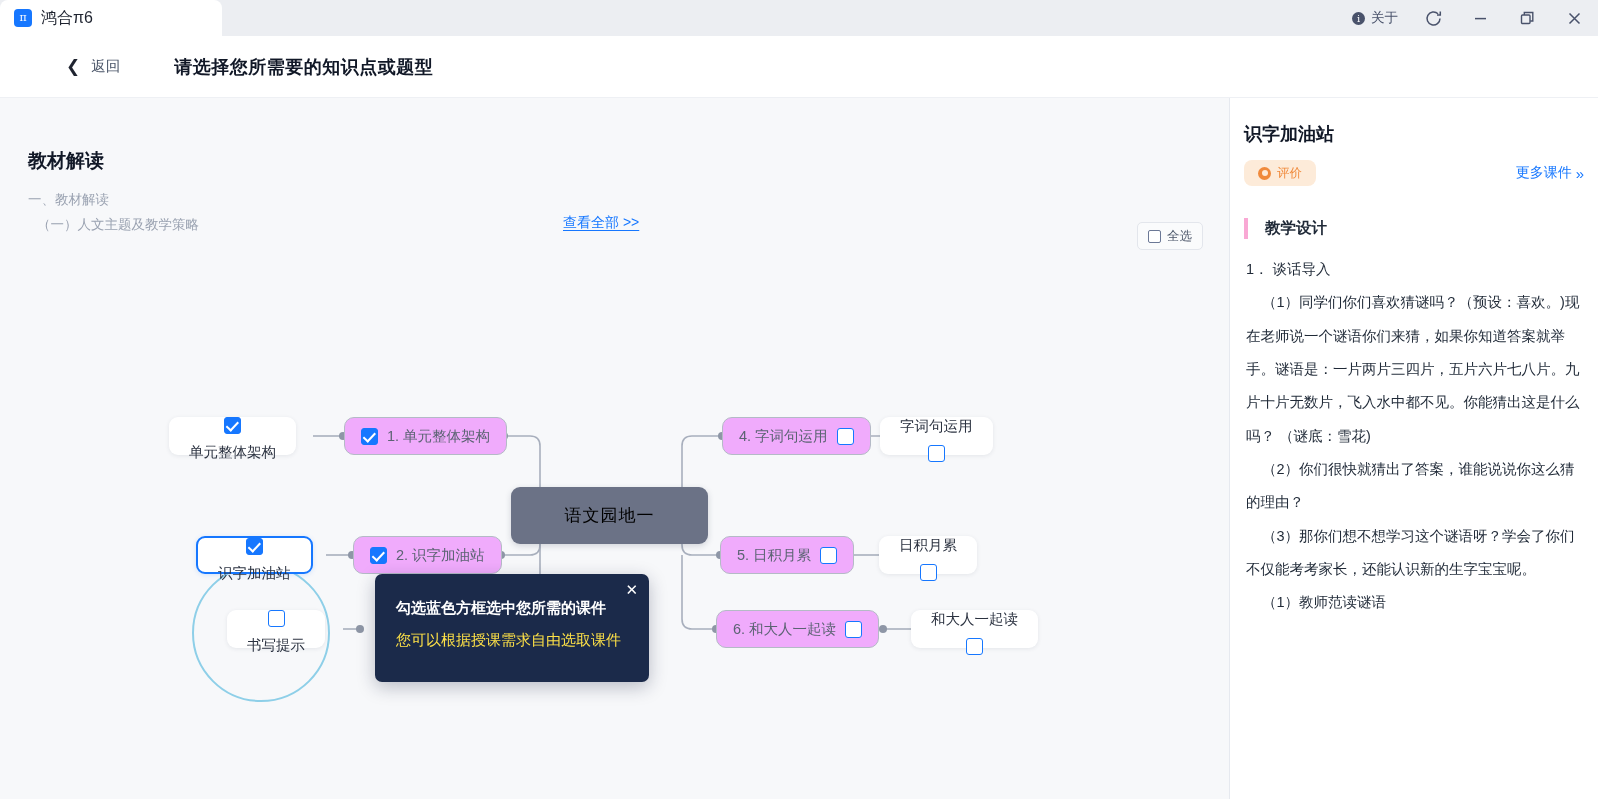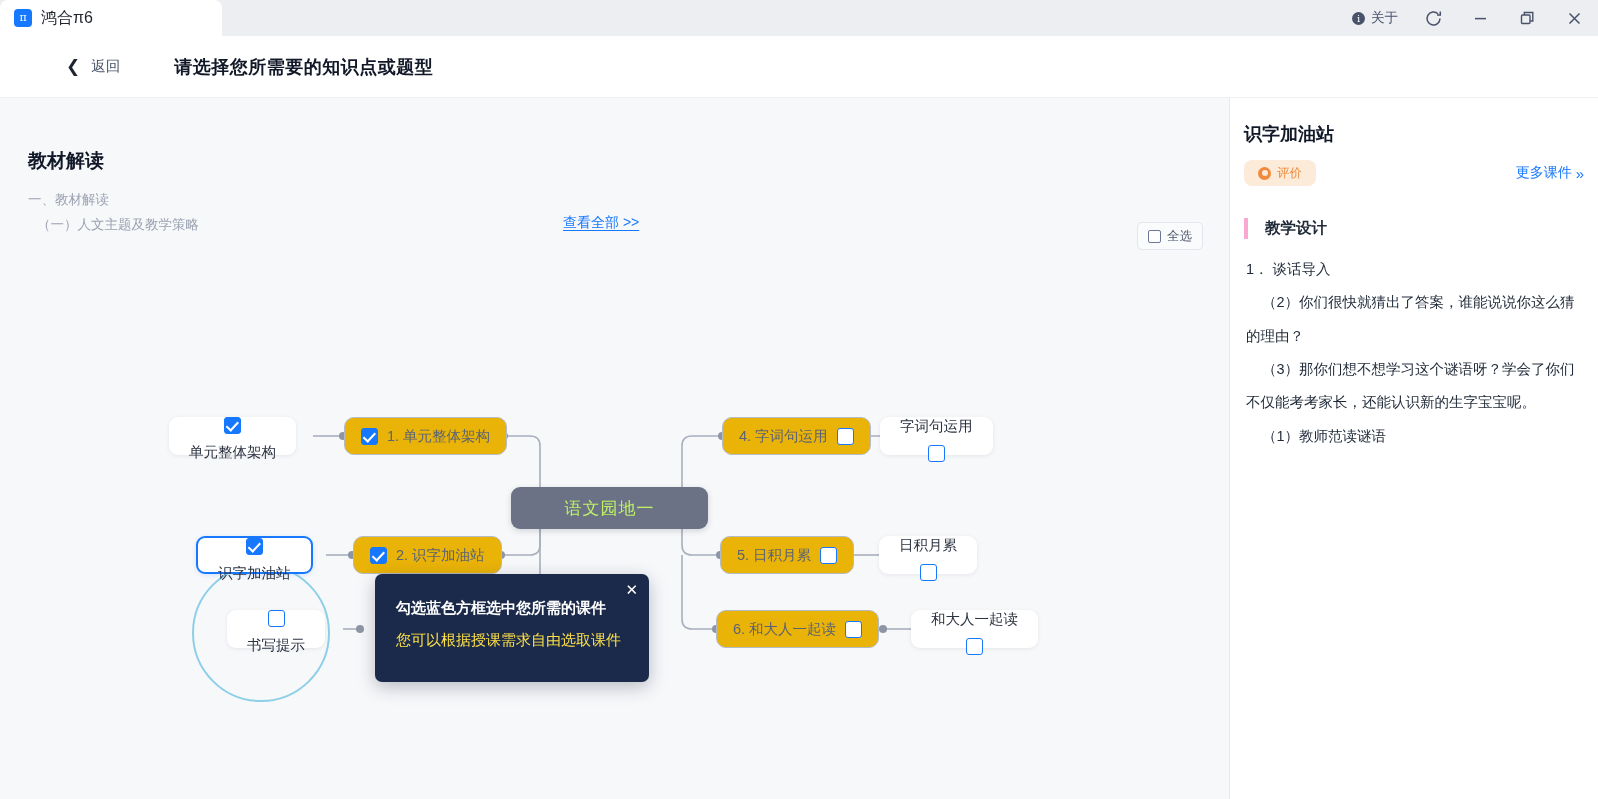--- a/index.html
+++ b/index.html
@@ -113,21 +113,21 @@
     font-size: 14.5px;
     white-space: nowrap;
     cursor: pointer;
   }
   .node.leaf {
     background: #ffffff; padding: 0 20px; height: 38px;
     box-shadow: 0 1px 4px rgba(30,40,70,.09);
     flex-direction: column;
   }
   .node.mid {
-    background: #eab308; padding: 0 16px; height: 38px;
+    background: #f0abfc; padding: 0 16px; height: 38px;
     border: 1.4px solid #b4bac6; border-radius: 10px;
     color: #5b6373;
   }
   .node.mid .txt { color: #5b6373; }
   .node.leaf .txt { color: #2b3240; }
   .node.selected {
     border: 2.4px solid #1677ff; background: #fff;
     box-shadow: 0 1px 5px rgba(22,119,255,.16);
   }
   .cbox {
@@ -140,22 +140,22 @@
     position: relative;
   }
   .cbox.checked::after {
     content: ""; position: absolute; left: 4.4px; top: 1.3px;
     width: 5px; height: 9.5px;
     border: solid #ffffff; border-width: 0 2.1px 2.1px 0;
     transform: rotate(43deg);
   }
   .center-node {
     position: absolute; left: 511px; top: 389px;
-    width: 197px; height: 42px;
-    background: #6b7286; color: #bef264;
+    width: 197px; height: 57px;
+    background: #6b7286; color: #000000;
     border-radius: 9px;
     display: flex; align-items: center; justify-content: center;
     font-size: 17px; letter-spacing: 1px;
     box-shadow: 0 2px 6px rgba(40,48,70,.18);
   }
   .ring {
     position: absolute; left: 192px; top: 466px;
     width: 138px; height: 138px; border-radius: 50%;
     border: 2px solid #8ecfe8;
     pointer-events: none;
@@ -402,17 +402,18 @@
     <div class="more-link">
       <span>更多课件</span>
       <span class="more-chev">»</span>
     </div>
   </div>
 
   <div class="sub-head">教学设计</div>
 
   <div class="body-list">
     <div class="p-num">1． 谈话导入</div>
+    <div class="p-txt">（1）同学们你们喜欢猜谜吗？（预设：喜欢。)现在老师说一个谜语你们来猜，如果你知道答案就举手。谜语是：一片两片三四片，五片六片七八片。九片十片无数片，飞入水中都不见。你能猜出这是什么吗？ （谜底：雪花)</div>
     <div class="p-txt">（2）你们很快就猜出了答案，谁能说说你这么猜的理由？</div>
     <div class="p-txt">（3）那你们想不想学习这个谜语呀？学会了你们不仅能考考家长，还能认识新的生字宝宝呢。</div>
     <div class="p-txt">（1）教师范读谜语</div>
   </div>
 </div>
 
 </body></html>

